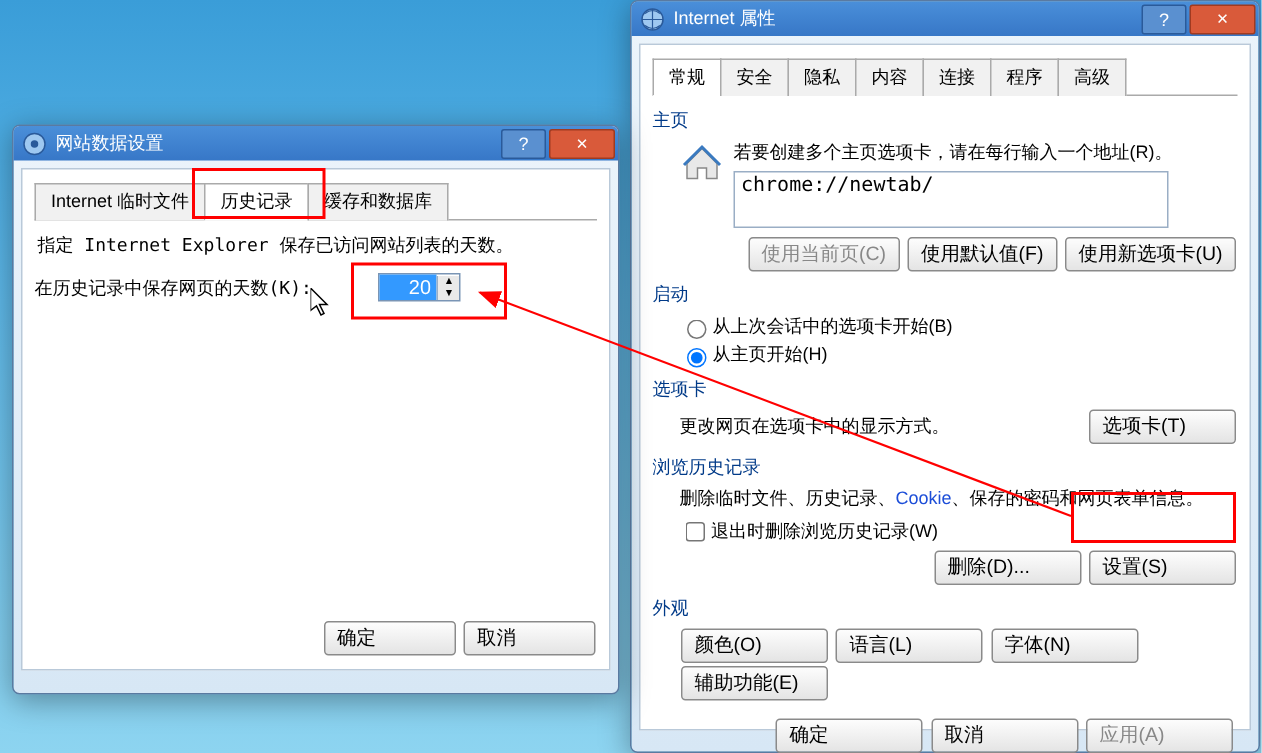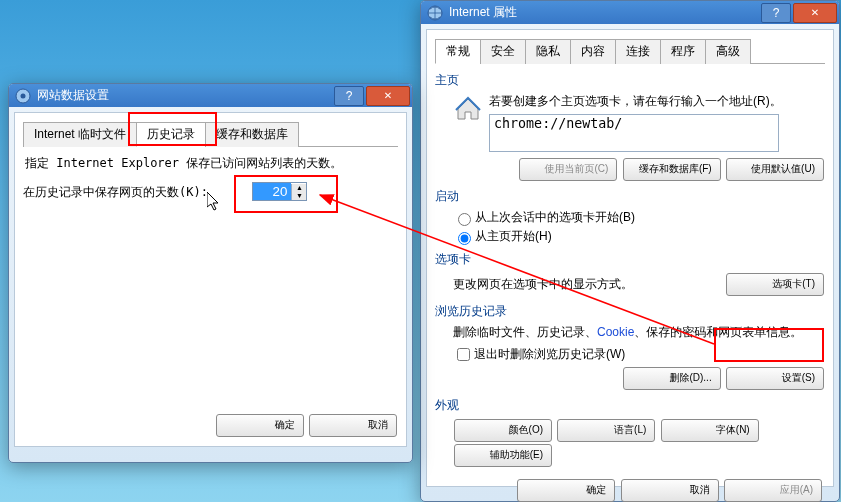--- a/index.html
+++ b/index.html
@@ -77,28 +77,28 @@
 .section { margin-bottom: 6px; }
 .section-title { color: #003a88; margin-bottom: 4px; }
 .section-body { padding-left: 18px; font-size: 12px; }
 
 
 .btn {
   display: inline-block;
   min-width: 80px;
   height: 21px;
   line-height: 19px;
-  text-align: right;
+  text-align: left;
   background: linear-gradient(#fdfdfd, #e4e4e4);
   border: 1px solid #8a8a8a;
   border-radius: 3px;
   padding: 0 8px;
   margin: 1px;
   cursor: pointer;
-  font-size: 10px;
+  font-size: 13px;
 }
 .btn.disabled { color: #888; cursor: default; }
 
 .input-text {
   border: 1px solid #9aaec5;
   height: 18px;
   padding: 1px 4px;
   width: 240px;
 }
 
@@ -196,22 +196,22 @@
                 <path d="M3 17 L15 5 L27 17" stroke="#3a7ac0" stroke-width="2" fill="none"></path>
               </svg>
           </div>
           <div style="flex:1;">
             <div style="margin-bottom:4px;">若要创建多个主页选项卡，请在每行输入一个地址(R)。</div>
             <textarea class="input-text" style="width: 280px; height: 34px; resize: none; font-family: monospace;">chrome://newtab/</textarea>
           </div>
         </div>
         <div class="row-right">
           <span class="btn disabled">使用当前页(C)</span>
-          <span class="btn">缓存和数据库(F)</span>
-          <span class="btn">使用默认值(U)</span>
+          <span class="btn">使用默认值(F)</span>
+          <span class="btn">使用新选项卡(U)</span>
         </div>
       </div>
     </div>
 
     <div class="section">
       <div class="section-title">启动</div>
       <div class="section-body">
         <label class="radio-row">
             <input type="radio" name="su" style=""> 
             <span>从上次会话中的选项卡开始(B)</span>

